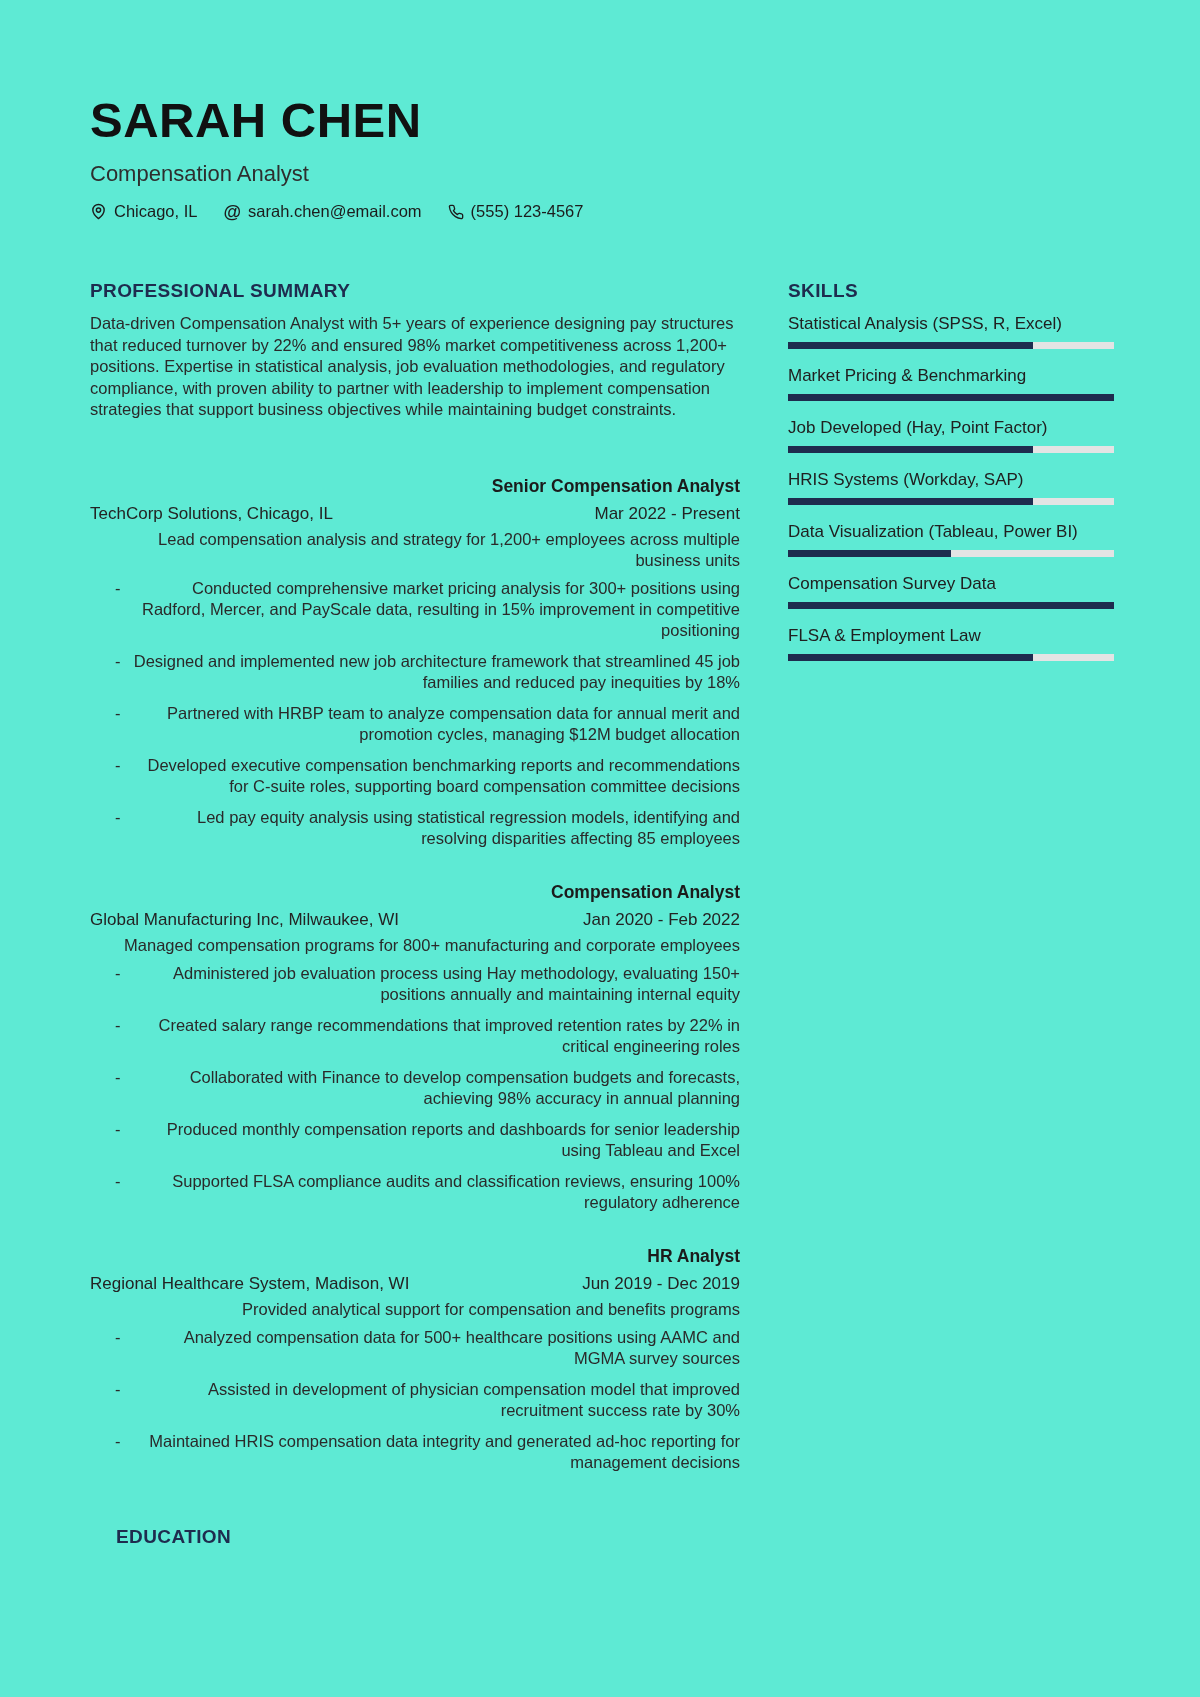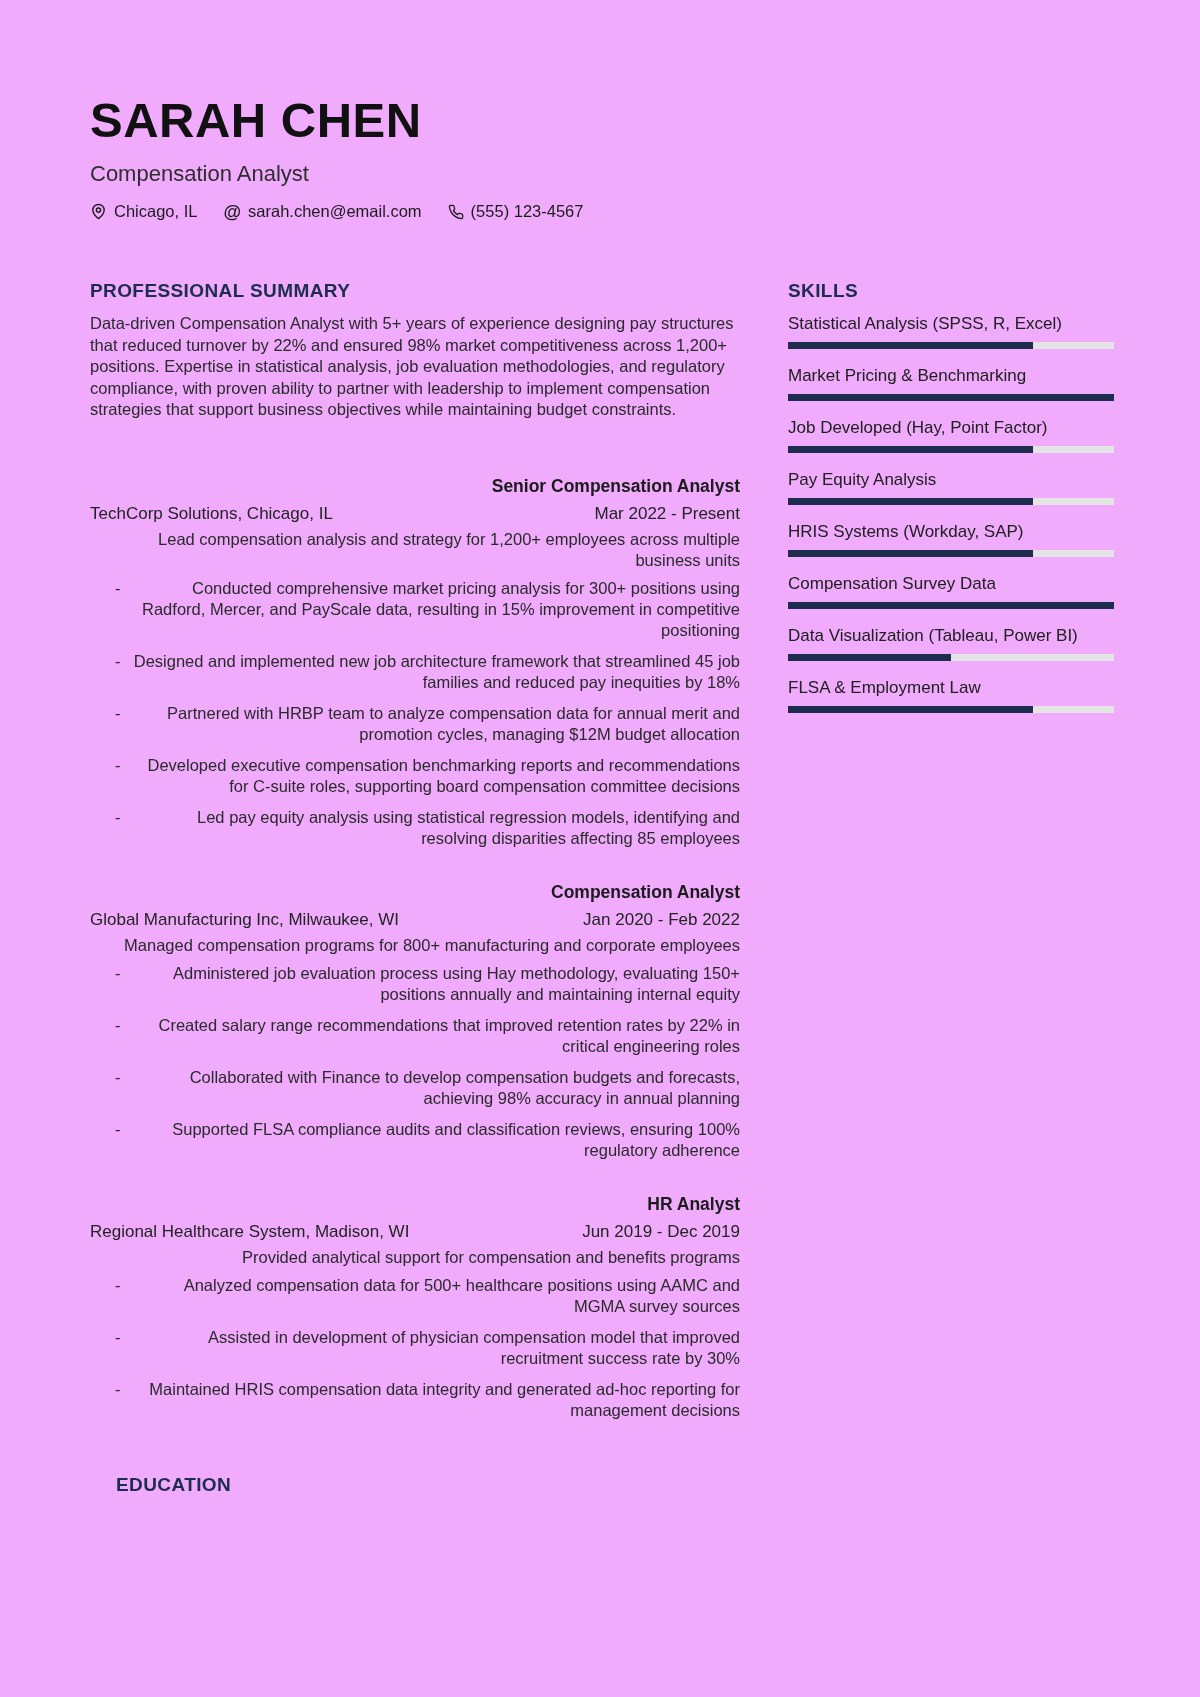--- a/index.html
+++ b/index.html
@@ -12,21 +12,21 @@
   html,body{ background:#ffffff; }
   body{
     font-family:"Liberation Sans","DejaVu Sans",sans-serif;
     color:var(--text-main);
   }
   .page{
     position:relative;
     width:1200px;
     height:1697px;
     margin:0 auto;
-    background:#f0abfc;
+    background:#5eead4;
     overflow:hidden;
     padding:96px 86px 0 90px;
   }
   
   .name{
     font-size:49px;
     font-weight:bold;
     color:var(--text-dark);
     letter-spacing:0.5px;
     line-height:1.0;
@@ -202,20 +202,21 @@
           <div class="job-title">Compensation Analyst</div>
           <div class="job-meta">
             <span>Global Manufacturing Inc, Milwaukee, WI</span>
             <span>Jan 2020 - Feb 2022</span>
           </div>
           <div class="job-desc">Managed compensation programs for 800+ manufacturing and corporate employees</div>
           <ul class="bullets">
             <li>Administered job evaluation process using Hay methodology, evaluating 150+ positions annually and maintaining internal equity</li>
             <li>Created salary range recommendations that improved retention rates by 22% in critical engineering roles</li>
             <li>Collaborated with Finance to develop compensation budgets and forecasts, achieving 98% accuracy in annual planning</li>
+            <li>Produced monthly compensation reports and dashboards for senior leadership using Tableau and Excel</li>
             <li>Supported FLSA compliance audits and classification reviews, ensuring 100% regulatory adherence</li>
           </ul>
         </article>
 
         <article class="job">
           <div class="job-title">HR Analyst</div>
           <div class="job-meta">
             <span>Regional Healthcare System, Madison, WI</span>
             <span>Jun 2019 - Dec 2019</span>
           </div>
@@ -252,45 +253,39 @@
           </div>
         </div>
 
         <div class="skill-item">
           <div class="skill-label">Job Developed (Hay, Point Factor)</div>
           <div class="skill-track">
             <div class="skill-fill" style="width: 75%;"></div>
           </div>
         </div>
 
-        <div class="skill-item">
-          <div class="skill-label">Pay Equity Analysis</div>
-          <div class="skill-track">
-            <div class="skill-fill" style="width: 75%;"></div>
-          </div>
-        </div>
 
         <div class="skill-item">
           <div class="skill-label">HRIS Systems (Workday, SAP)</div>
           <div class="skill-track">
             <div class="skill-fill" style="width: 75%;"></div>
           </div>
         </div>
 
         <div class="skill-item">
+          <div class="skill-label">Data Visualization (Tableau, Power BI)</div>
+          <div class="skill-track">
+            <div class="skill-fill" style="width: 50%;"></div>
+          </div>
+        </div>
+
+        <div class="skill-item">
           <div class="skill-label">Compensation Survey Data</div>
           <div class="skill-track">
             <div class="skill-fill" style="width: 100%;"></div>
-          </div>
-        </div>
-
-        <div class="skill-item">
-          <div class="skill-label">Data Visualization (Tableau, Power BI)</div>
-          <div class="skill-track">
-            <div class="skill-fill" style="width: 50%;"></div>
           </div>
         </div>
 
         <div class="skill-item">
           <div class="skill-label">FLSA &amp; Employment Law</div>
           <div class="skill-track">
             <div class="skill-fill" style="width: 75%;"></div>
           </div>
         </div>
 

